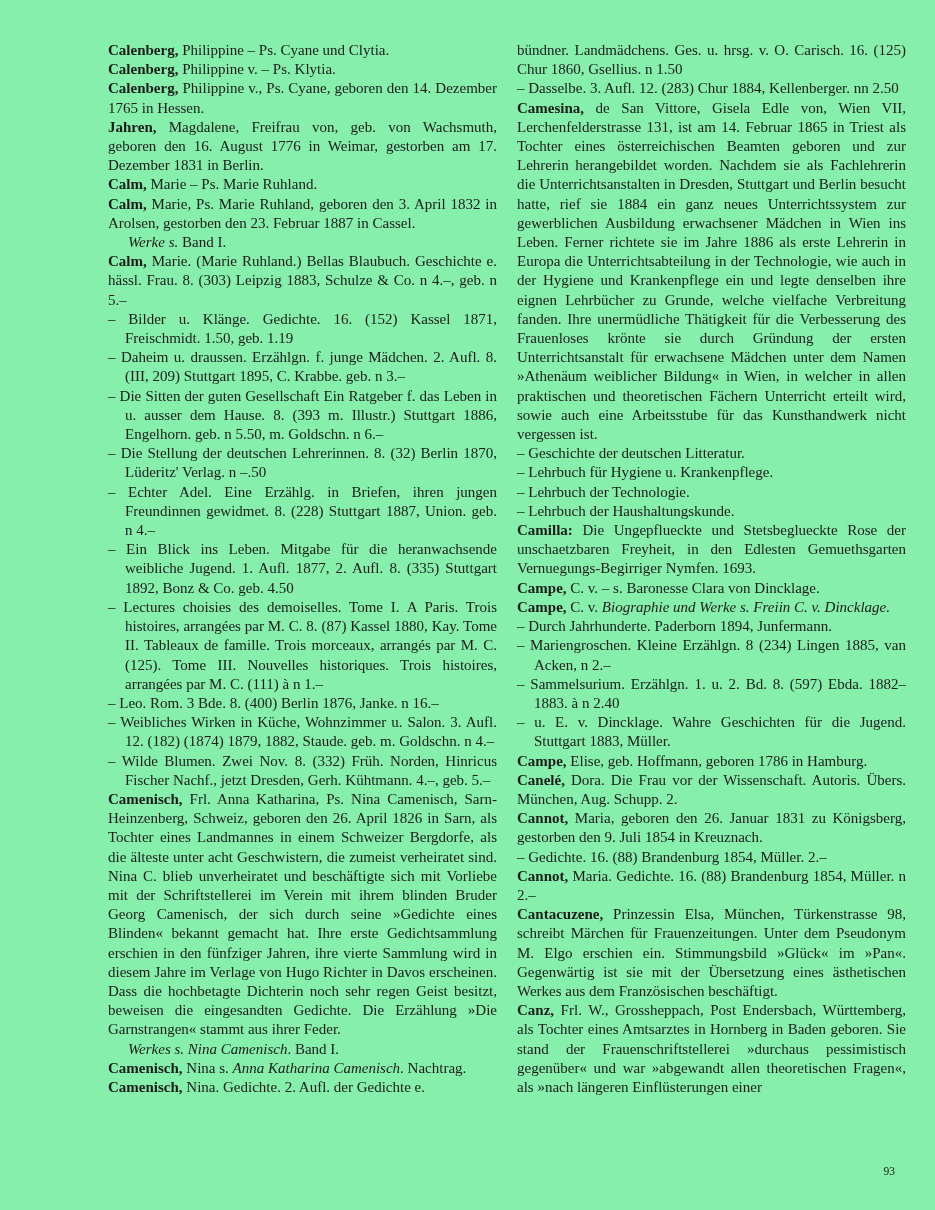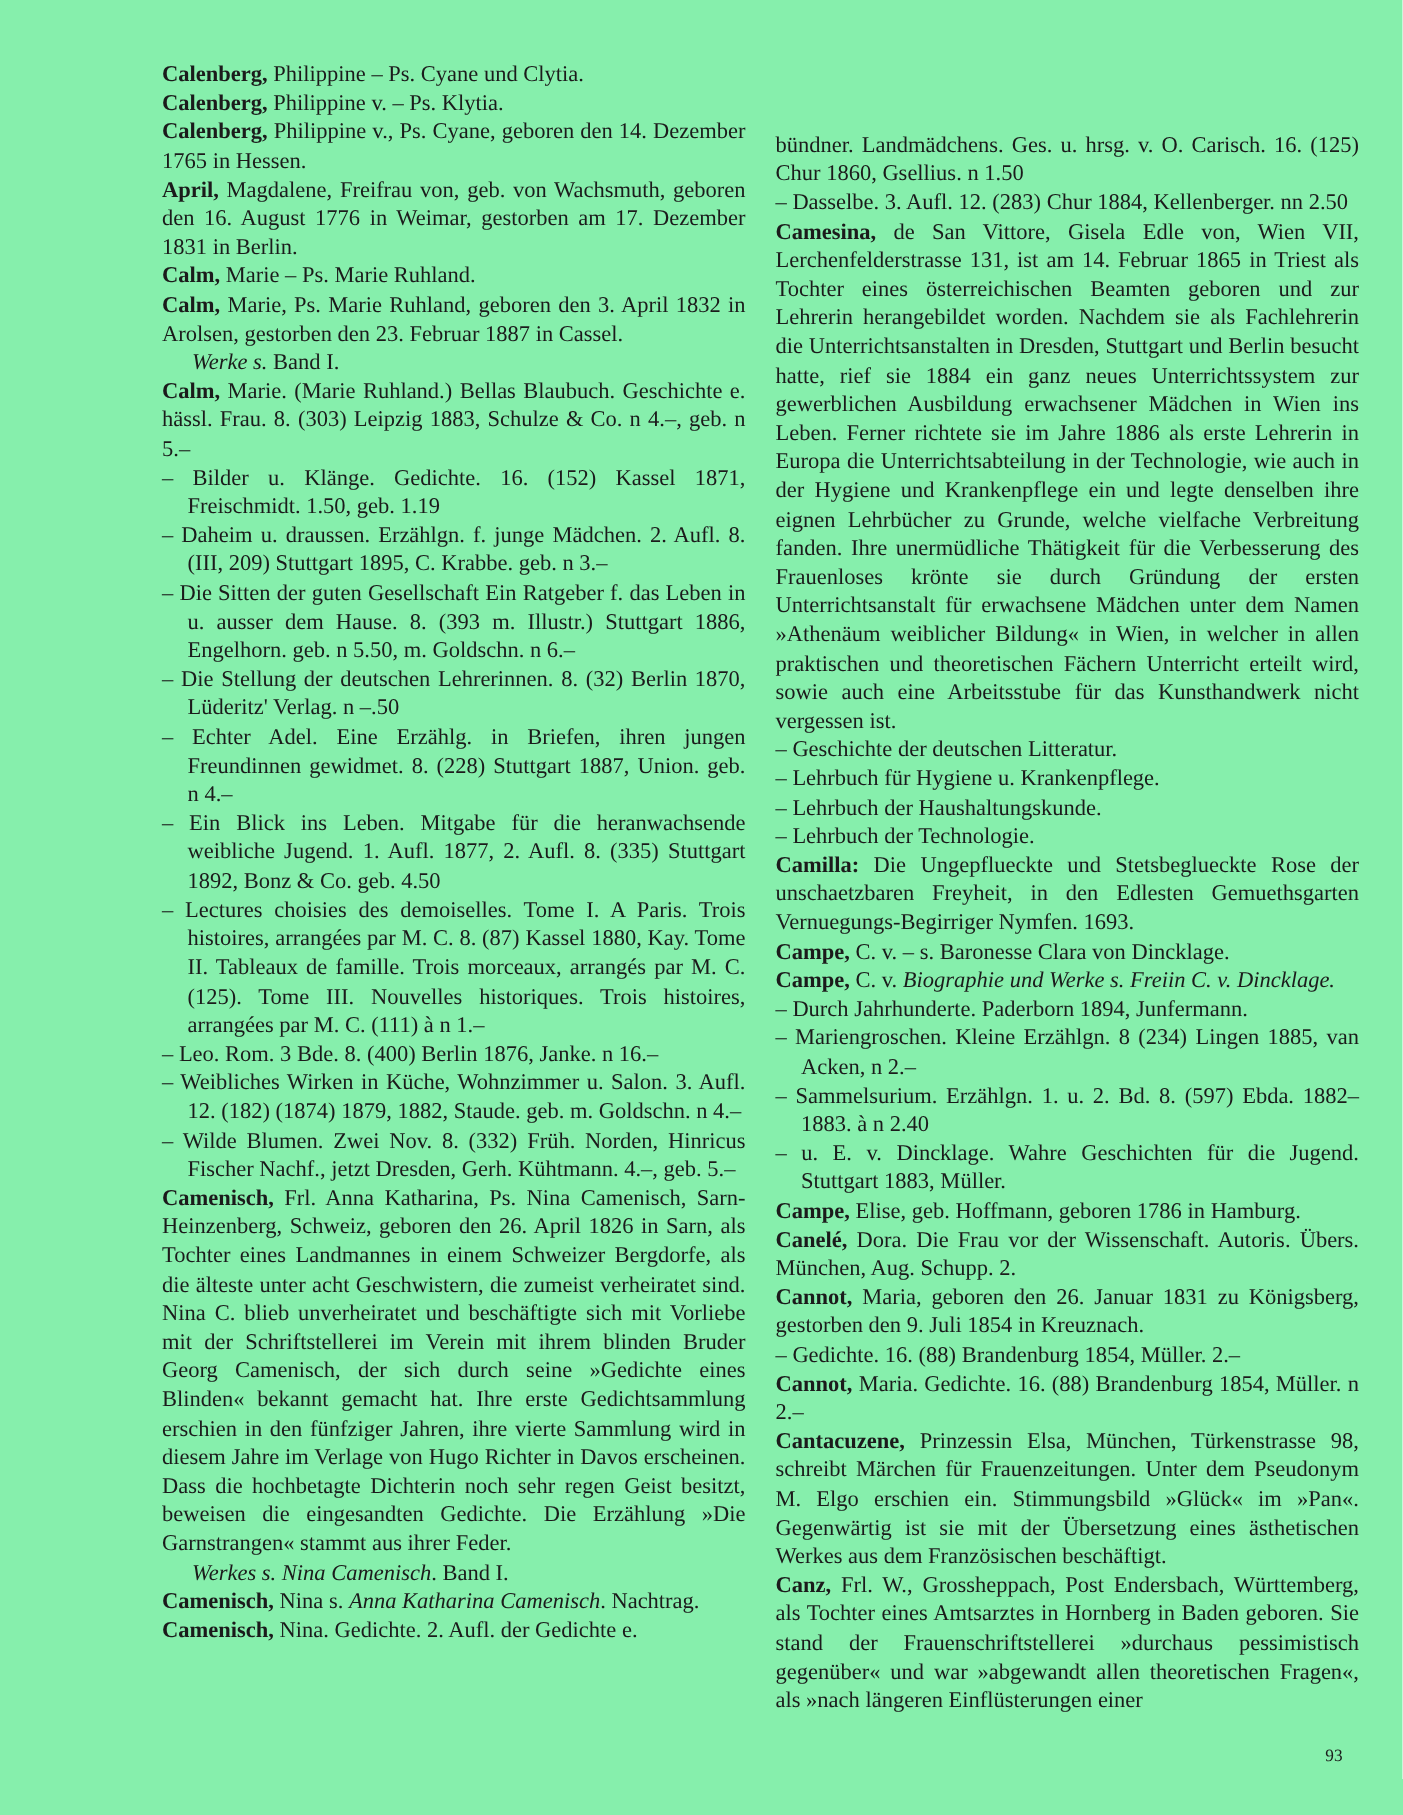--- a/index.html
+++ b/index.html
@@ -23,21 +23,21 @@
     position: absolute;
     top: 41px;
     width: 389px;
     font-size: 15px;
     line-height: 19.2px;
     text-align: justify;
     hyphens: auto;
     -webkit-hyphens: auto;
   }
   .col-left  { left: 108px; }
-  .col-right { left: 517px; margin-top: 47px; }
+  .col-right { left: 517px; }
   .col p { margin: 0; padding: 0; }
   p.p-entry { }
   p.p-dash {
     padding-left: 17px;
     text-indent: -17px;
   }
   p.p-indent {
     text-indent: 20px;
     text-align: left;
   }
@@ -55,21 +55,21 @@
   }
 </style>
 </head>
 <body>
 
 <div class="page">
   <div class="col col-left" id="col-left">
       <p class="p-entry"><span class="seg-bold">Calenberg,</span><span class="seg-normal"> Philippine – Ps. Cyane und Clytia.</span></p>
       <p class="p-entry"><span class="seg-bold">Calenberg,</span><span class="seg-normal"> Philippine v. – Ps. Klytia.</span></p>
       <p class="p-entry"><span class="seg-bold">Calenberg,</span><span class="seg-normal"> Philippine v., Ps. Cyane, geboren den 14. Dezember 1765 in Hessen.</span></p>
-      <p class="p-entry"><span class="seg-bold">April,</span><span class="seg-normal"> Magdalene, Freifrau von, geb. von Wachsmuth, geboren den 16. August 1776 in Weimar, gestorben am 17. Dezember 1831 in Berlin.</span></p>
+      <p class="p-entry"><span class="seg-bold">Jahren,</span><span class="seg-normal"> Magdalene, Freifrau von, geb. von Wachsmuth, geboren den 16. August 1776 in Weimar, gestorben am 17. Dezember 1831 in Berlin.</span></p>
       <p class="p-entry"><span class="seg-bold">Calm,</span><span class="seg-normal"> Marie – Ps. Marie Ruhland.</span></p>
       <p class="p-entry"><span class="seg-bold">Calm,</span><span class="seg-normal"> Marie, Ps. Marie Ruhland, geboren den 3. April 1832 in Arolsen, gestorben den 23. Februar 1887 in Cassel.</span></p>
       <p class="p-indent"><span class="seg-italic">Werke s.</span><span class="seg-normal"> Band I.</span></p>
       <p class="p-entry"><span class="seg-bold">Calm,</span><span class="seg-normal"> Marie. (Marie Ruhland.) Bellas Blaubuch. Geschichte e. hässl. Frau. 8. (303) Leipzig 1883, Schulze &amp; Co. n 4.–, geb. n 5.–</span></p>
       <p class="p-dash"><span class="seg-normal">– Bilder u. Klänge. Gedichte. 16. (152) Kassel 1871, Freischmidt. 1.50, geb. 1.19</span></p>
       <p class="p-dash"><span class="seg-normal">– Daheim u. draussen. Erzählgn. f. junge Mädchen. 2. Aufl. 8. (III, 209) Stuttgart 1895, C. Krabbe. geb. n 3.–</span></p>
       <p class="p-dash"><span class="seg-normal">– Die Sitten der guten Gesellschaft Ein Ratgeber f. das Leben in u. ausser dem Hause. 8. (393 m. Illustr.) Stuttgart 1886, Engelhorn. geb. n 5.50, m. Goldschn. n 6.–</span></p>
       <p class="p-dash"><span class="seg-normal">– Die Stellung der deutschen Lehrerinnen. 8. (32) Berlin 1870, Lüderitz' Verlag. n –.50</span></p>
       <p class="p-dash"><span class="seg-normal">– Echter Adel. Eine Erzählg. in Briefen, ihren jungen Freundinnen gewidmet. 8. (228) Stuttgart 1887, Union. geb. n 4.–</span></p>
       <p class="p-dash"><span class="seg-normal">– Ein Blick ins Leben. Mitgabe für die heranwachsende weibliche Jugend. 1. Aufl. 1877, 2. Aufl. 8. (335) Stuttgart 1892, Bonz &amp; Co. geb. 4.50</span></p>
@@ -81,22 +81,22 @@
       <p class="p-indent"><span class="seg-italic">Werkes s. Nina Camenisch</span><span class="seg-normal">. Band I.</span></p>
       <p class="p-entry"><span class="seg-bold">Camenisch,</span><span class="seg-normal"> Nina s. </span><span class="seg-italic">Anna Katharina Camenisch</span><span class="seg-normal">. Nachtrag.</span></p>
       <p class="p-entry"><span class="seg-bold">Camenisch,</span><span class="seg-normal"> Nina. Gedichte. 2. Aufl. der Gedichte e.</span></p>
     </div>
   <div class="col col-right" id="col-right">
       <p class="p-entry"><span class="seg-normal">bündner. Landmädchens. Ges. u. hrsg. v. O. Carisch. 16. (125) Chur 1860, Gsellius. n 1.50</span></p>
       <p class="p-dash"><span class="seg-normal">– Dasselbe. 3. Aufl. 12. (283) Chur 1884, Kellenberger. nn 2.50</span></p>
       <p class="p-entry"><span class="seg-bold">Camesina,</span><span class="seg-normal"> de San Vittore, Gisela Edle von, Wien VII, Lerchenfelderstrasse 131, ist am 14. Februar 1865 in Triest als Tochter eines österreichischen Beamten geboren und zur Lehrerin herangebildet worden. Nachdem sie als Fachlehrerin die Unterrichtsanstalten in Dresden, Stuttgart und Berlin besucht hatte, rief sie 1884 ein ganz neues Unterrichtssystem zur gewerblichen Ausbildung erwachsener Mädchen in Wien ins Leben. Ferner richtete sie im Jahre 1886 als erste Lehrerin in Europa die Unterrichtsabteilung in der Technologie, wie auch in der Hygiene und Krankenpflege ein und legte denselben ihre eignen Lehrbücher zu Grunde, welche vielfache Verbreitung fanden. Ihre unermüdliche Thätigkeit für die Verbesserung des Frauenloses krönte sie durch Gründung der ersten Unterrichtsanstalt für erwachsene Mädchen unter dem Namen »Athenäum weiblicher Bildung« in Wien, in welcher in allen praktischen und theoretischen Fächern Unterricht erteilt wird, sowie auch eine Arbeitsstube für das Kunsthandwerk nicht vergessen ist.</span></p>
       <p class="p-dash"><span class="seg-normal">– Geschichte der deutschen Litteratur.</span></p>
       <p class="p-dash"><span class="seg-normal">– Lehrbuch für Hygiene u. Krankenpflege.</span></p>
+      <p class="p-dash"><span class="seg-normal">– Lehrbuch der Technologie.</span></p>
       <p class="p-dash"><span class="seg-normal">– Lehrbuch der Haushaltungskunde.</span></p>
-      <p class="p-dash"><span class="seg-normal">– Lehrbuch der Technologie.</span></p>
       <p class="p-entry"><span class="seg-bold">Camilla:</span><span class="seg-normal"> Die Ungepflueckte und Stetsbeglueckte Rose der unschaetzbaren Freyheit, in den Edlesten Gemuethsgarten Vernuegungs-Begirriger Nymfen. 1693.</span></p>
       <p class="p-entry"><span class="seg-bold">Campe,</span><span class="seg-normal"> C. v. – s. Baronesse Clara von Dincklage.</span></p>
       <p class="p-entry"><span class="seg-bold">Campe,</span><span class="seg-normal"> C. v. </span><span class="seg-italic">Biographie und Werke s. Freiin C. v. Dincklage.</span></p>
       <p class="p-dash"><span class="seg-normal">– Durch Jahrhunderte. Paderborn 1894, Junfermann.</span></p>
       <p class="p-dash"><span class="seg-normal">– Mariengroschen. Kleine Erzählgn. 8 (234) Lingen 1885, van Acken, n 2.–</span></p>
       <p class="p-dash"><span class="seg-normal">– Sammelsurium. Erzählgn. 1. u. 2. Bd. 8. (597) Ebda. 1882–1883. à n 2.40</span></p>
       <p class="p-dash"><span class="seg-normal">– u. E. v. Dincklage. Wahre Geschichten für die Jugend. Stuttgart 1883, Müller.</span></p>
       <p class="p-entry"><span class="seg-bold">Campe,</span><span class="seg-normal"> Elise, geb. Hoffmann, geboren 1786 in Hamburg.</span></p>
       <p class="p-entry"><span class="seg-bold">Canelé,</span><span class="seg-normal"> Dora. Die Frau vor der Wissenschaft. Autoris. Übers. München, Aug. Schupp. 2.</span></p>
       <p class="p-entry"><span class="seg-bold">Cannot,</span><span class="seg-normal"> Maria, geboren den 26. Januar 1831 zu Königsberg, gestorben den 9. Juli 1854 in Kreuznach.</span></p>

